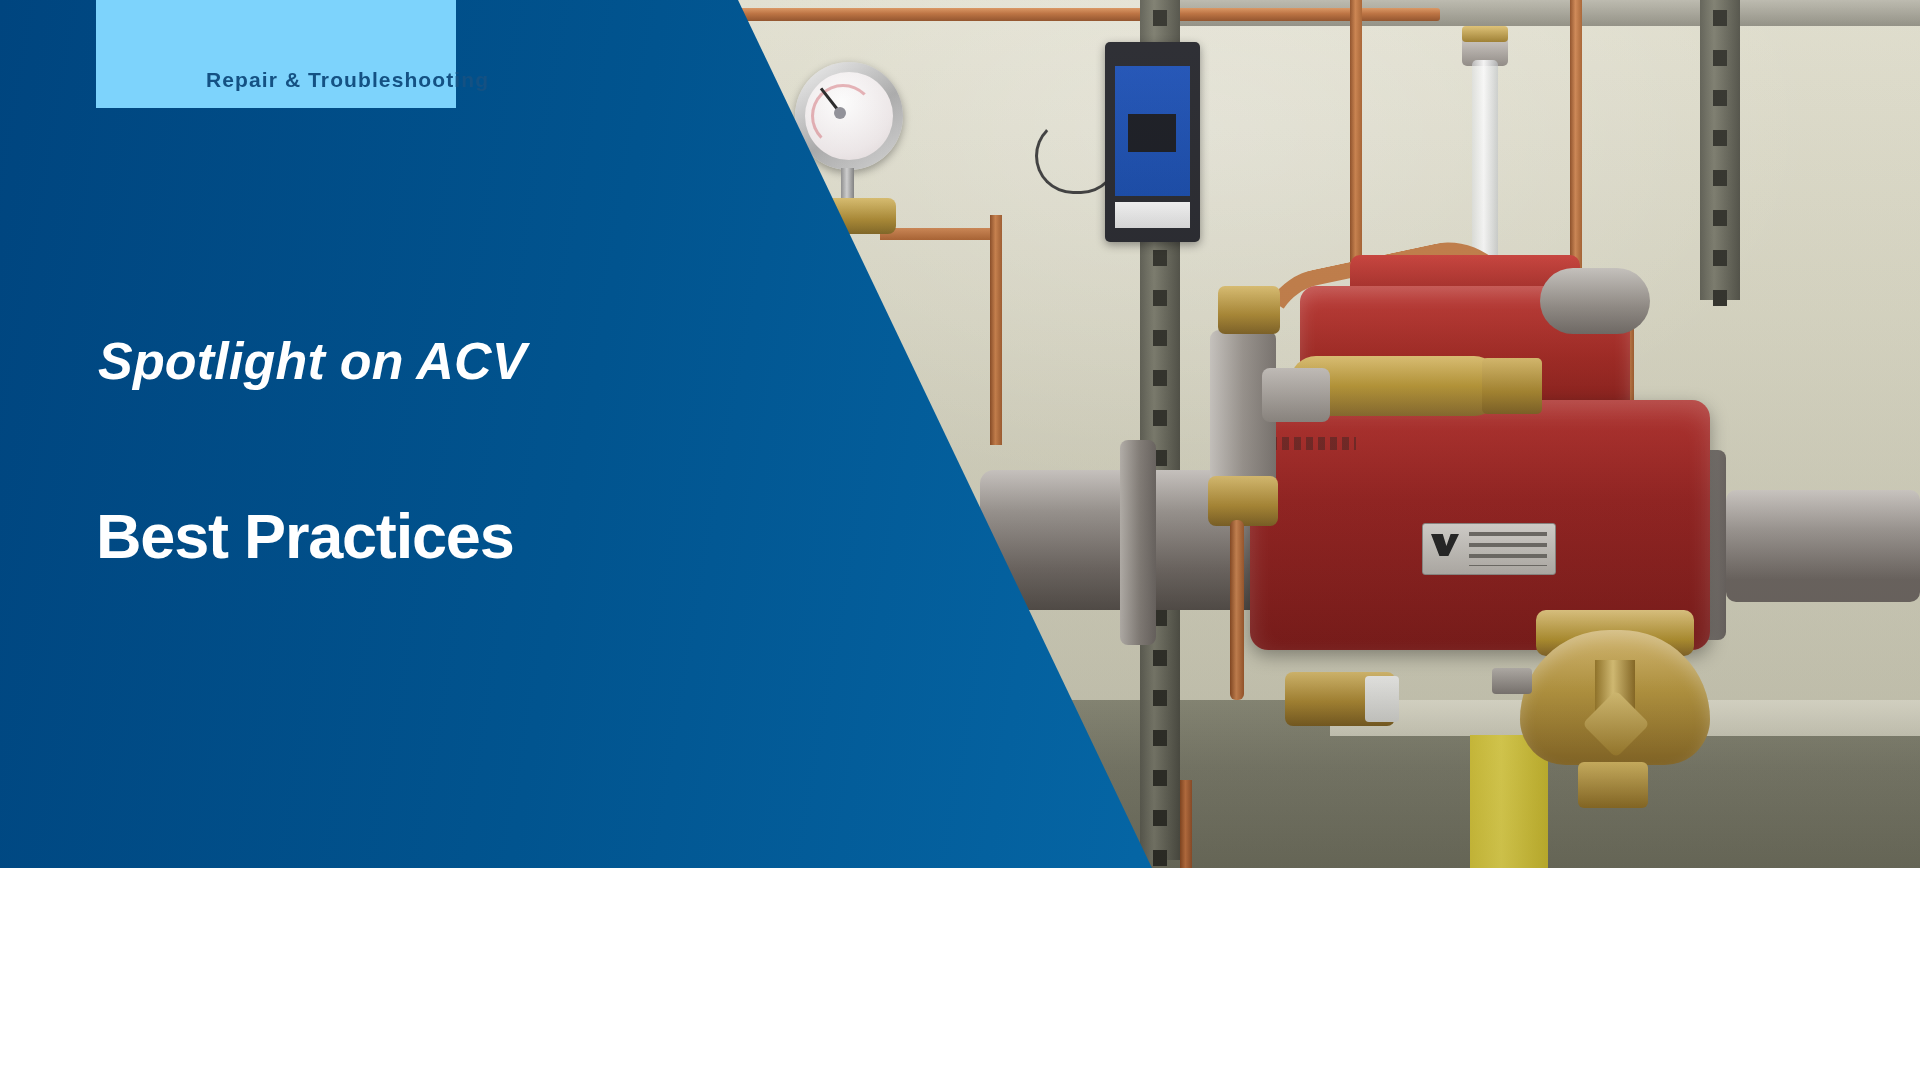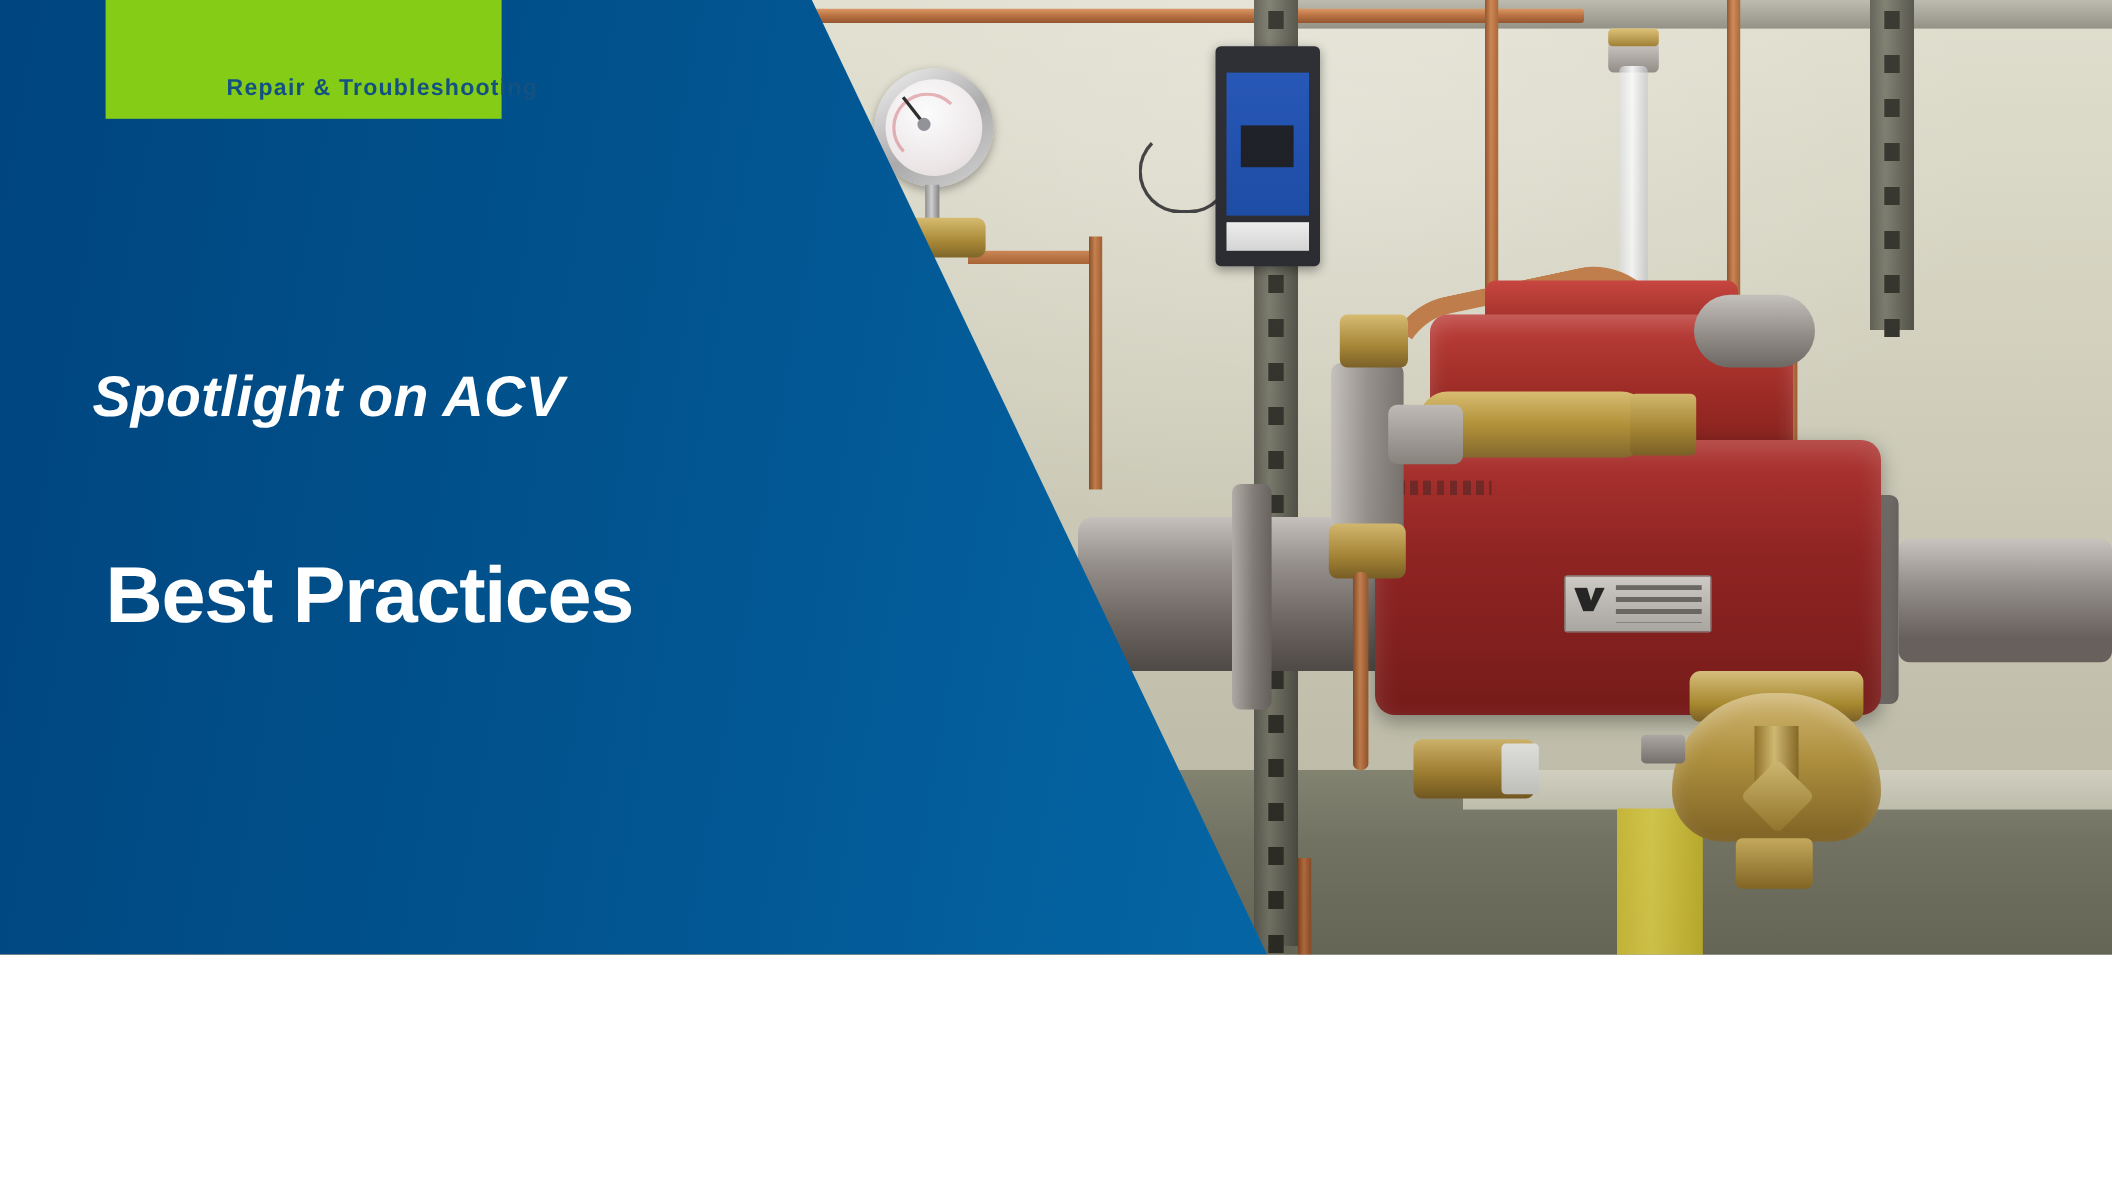--- a/index.html
+++ b/index.html
@@ -159,31 +159,31 @@
      background:linear-gradient(180deg,#dcbf70,#9a7a2a);}
   .photo-grade{position:absolute;inset:0;
      background:linear-gradient(180deg,rgba(255,255,255,.06),rgba(0,0,0,.10));}
 
   
   .bluepanel{position:absolute;left:0;top:0;width:1920px;height:868px;
      background:linear-gradient(100deg,#00457f 0%,#01548f 32%,#0565a4 62%,#0a74b5 100%);
      clip-path:polygon(0 0, 738px 0, 1152px 868px, 0 868px);}
 
   
-  .badge{position:absolute;left:96px;top:0;width:360px;height:108px;background:#84cc16;}
+  .badge{position:absolute;left:96px;top:0;width:360px;height:108px;background:#7dd3fc;}
   .badge-text{position:absolute;left:110px;top:68px;
      font-size:21px;font-weight:bold;letter-spacing:1.1px;color:#145183;white-space:nowrap;}
 
   
-  .kicker{position:absolute;left:84px;top:331px;
+  .kicker{position:absolute;left:98px;top:331px;
      font-size:52px;font-weight:bold;font-style:italic;color:#ffffff;letter-spacing:.2px;white-space:nowrap;}
   .h1a{position:absolute;left:96px;top:400px;
      font-size:95px;font-weight:bold;color:#ffffff;letter-spacing:-1.2px;line-height:1;white-space:nowrap;}
   .h1b{position:absolute;left:96px;top:505px;
-     font-size:72px;font-weight:bold;color:#ffffff;letter-spacing:-1.2px;line-height:1;white-space:nowrap;}
+     font-size:63px;font-weight:bold;color:#ffffff;letter-spacing:-1.2px;line-height:1;white-space:nowrap;}
 
   
   .footer{position:absolute;left:0;top:868px;width:1920px;height:212px;background:#ffffff;}
 </style>
 </head>
 <body>
 
 <div class="slide">
 
   <div class="hero">

